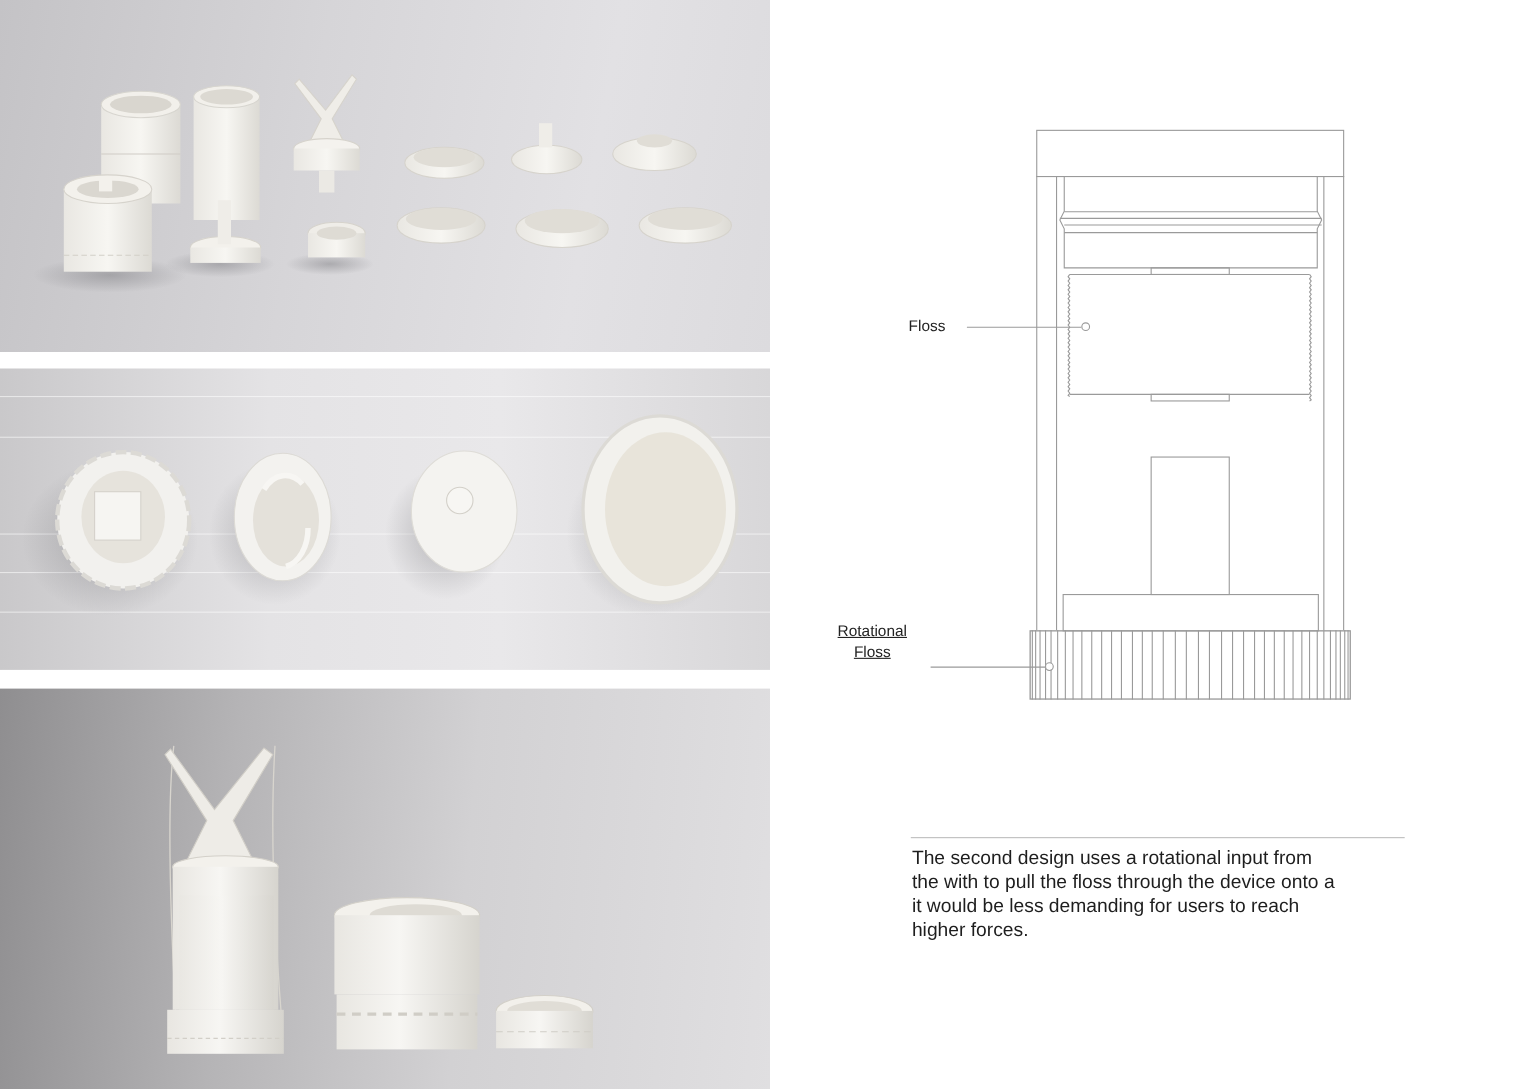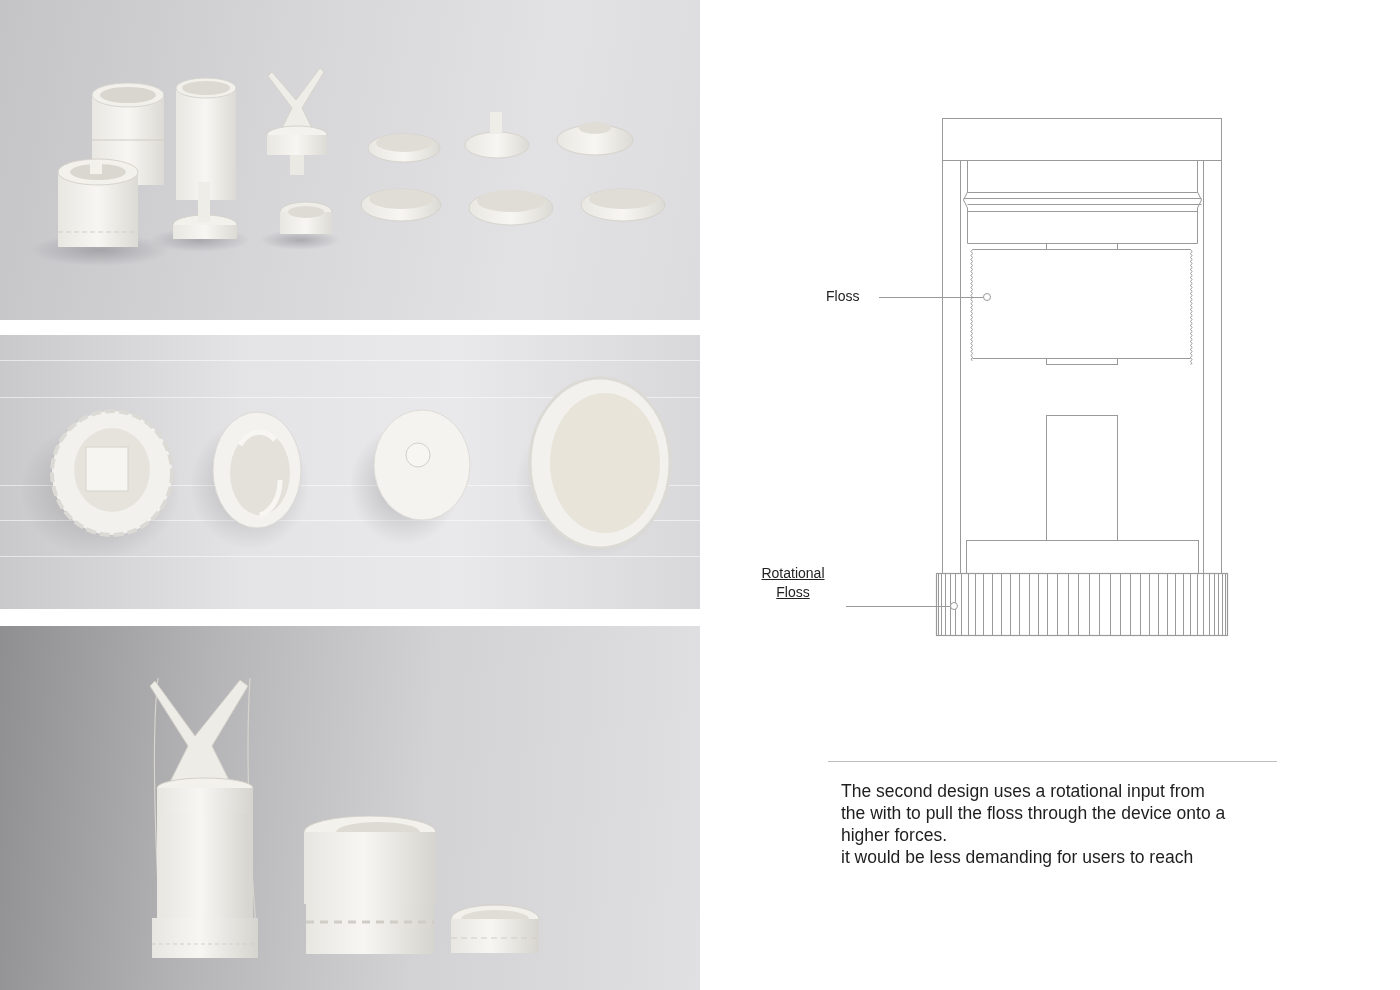--- a/index.html
+++ b/index.html
@@ -28,21 +28,21 @@
 
   .callout-label {
     position: absolute; font-size: 14px; color: #222; line-height: 19px; text-align: center;
   }
   #label-floss { left: 826px; top: 287px; }
   #label-base { left: 748px; top: 564px; width: 90px; text-decoration: underline; }
 
   #divider { position: absolute; left: 828px; top: 761px; width: 449px; height: 1px; background: #bdbdbd; }
   #description {
     position: absolute; left: 829px; top: 768px; width: 450px;
-    font-size: 17.5px; line-height: 22px; color: #1e1e1e; margin: 12px;
+    font-size: 17.5px; line-height: 22px; color: #1e1e1e; margin: 0;
   }
   #description span { display: block; white-space: nowrap; }
 </style>
 </head>
 <body>
 
 <div class="photo" id="photo-1">
   <svg width="700" height="320">
     <defs>
       <linearGradient id="w1" x1="0" x2="1" y1="0" y2="0">
@@ -255,15 +255,15 @@
 <div class="callout-label" id="label-floss">Floss</div>
 <div class="callout-label" id="label-base">
   <div>Rotational</div>
   <div>Floss</div>
 </div>
 
 <div id="divider"></div>
 <p id="description">
   <span>The second design uses a rotational input from</span>
   <span>the with to pull the floss through the device onto a</span>
+  <span>it would be less demanding for users to reach</span>
   <span>higher forces.</span>
-  <span>it would be less demanding for users to reach</span>
 </p>
 
 </body></html>

